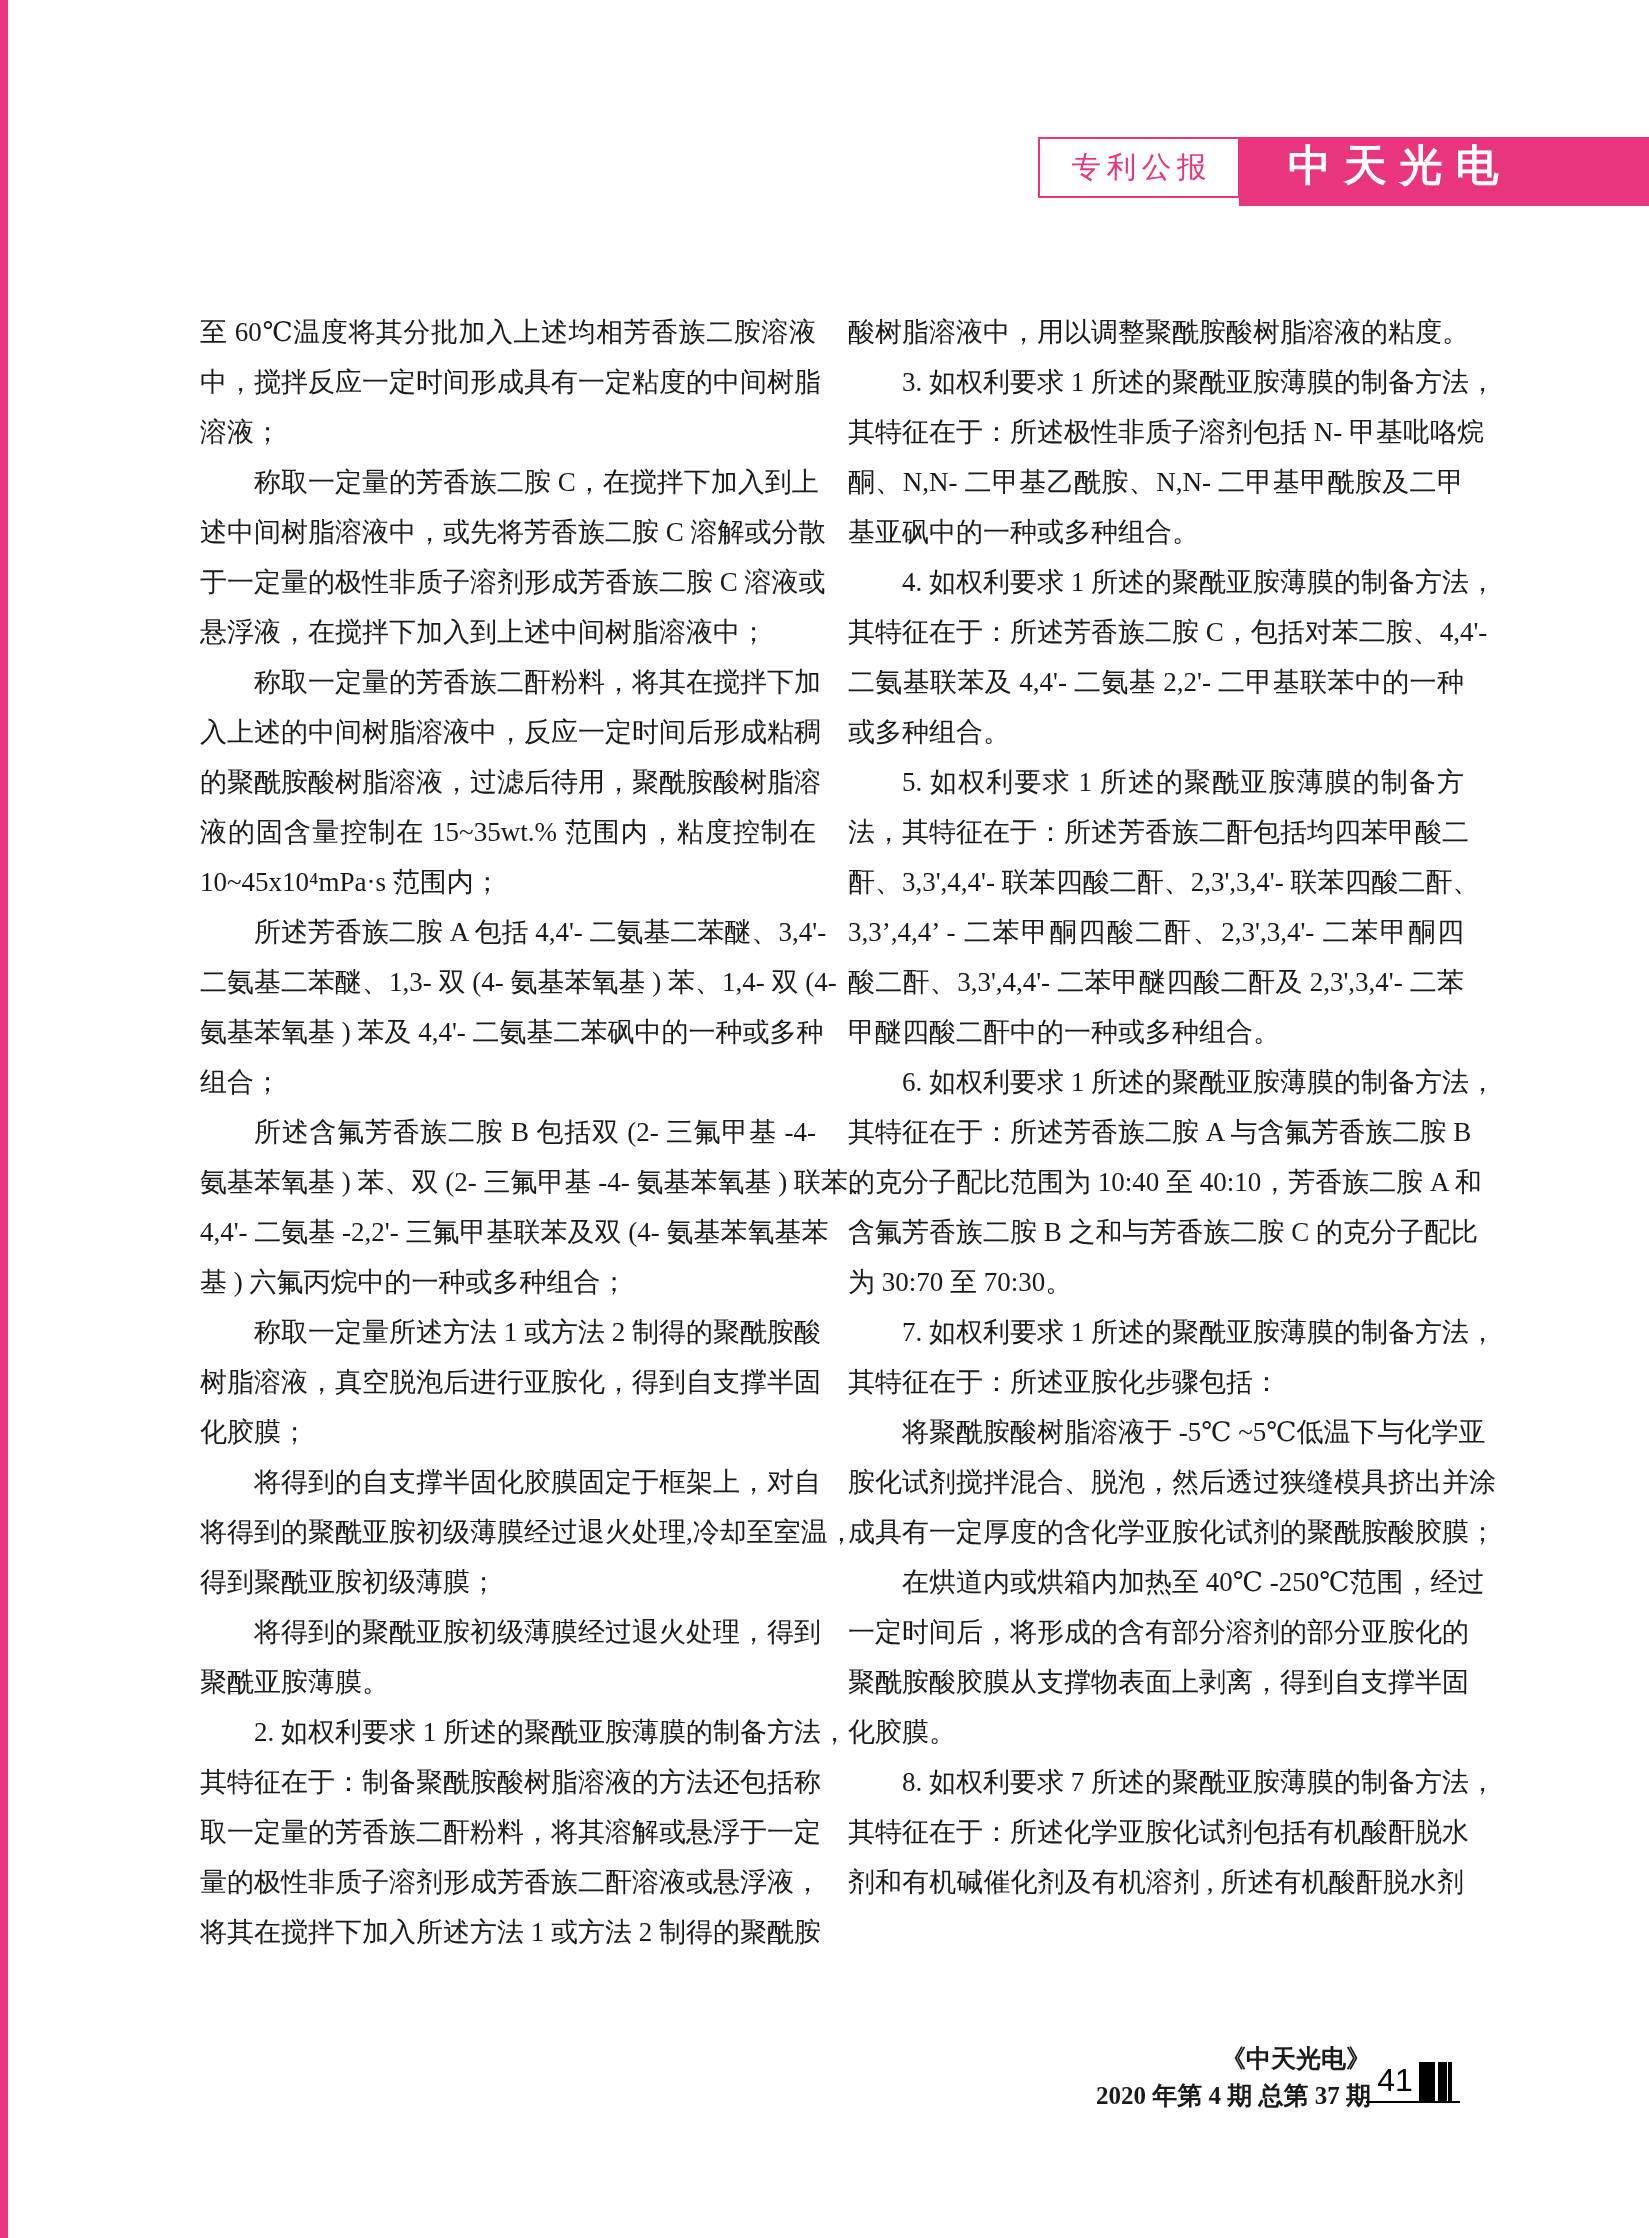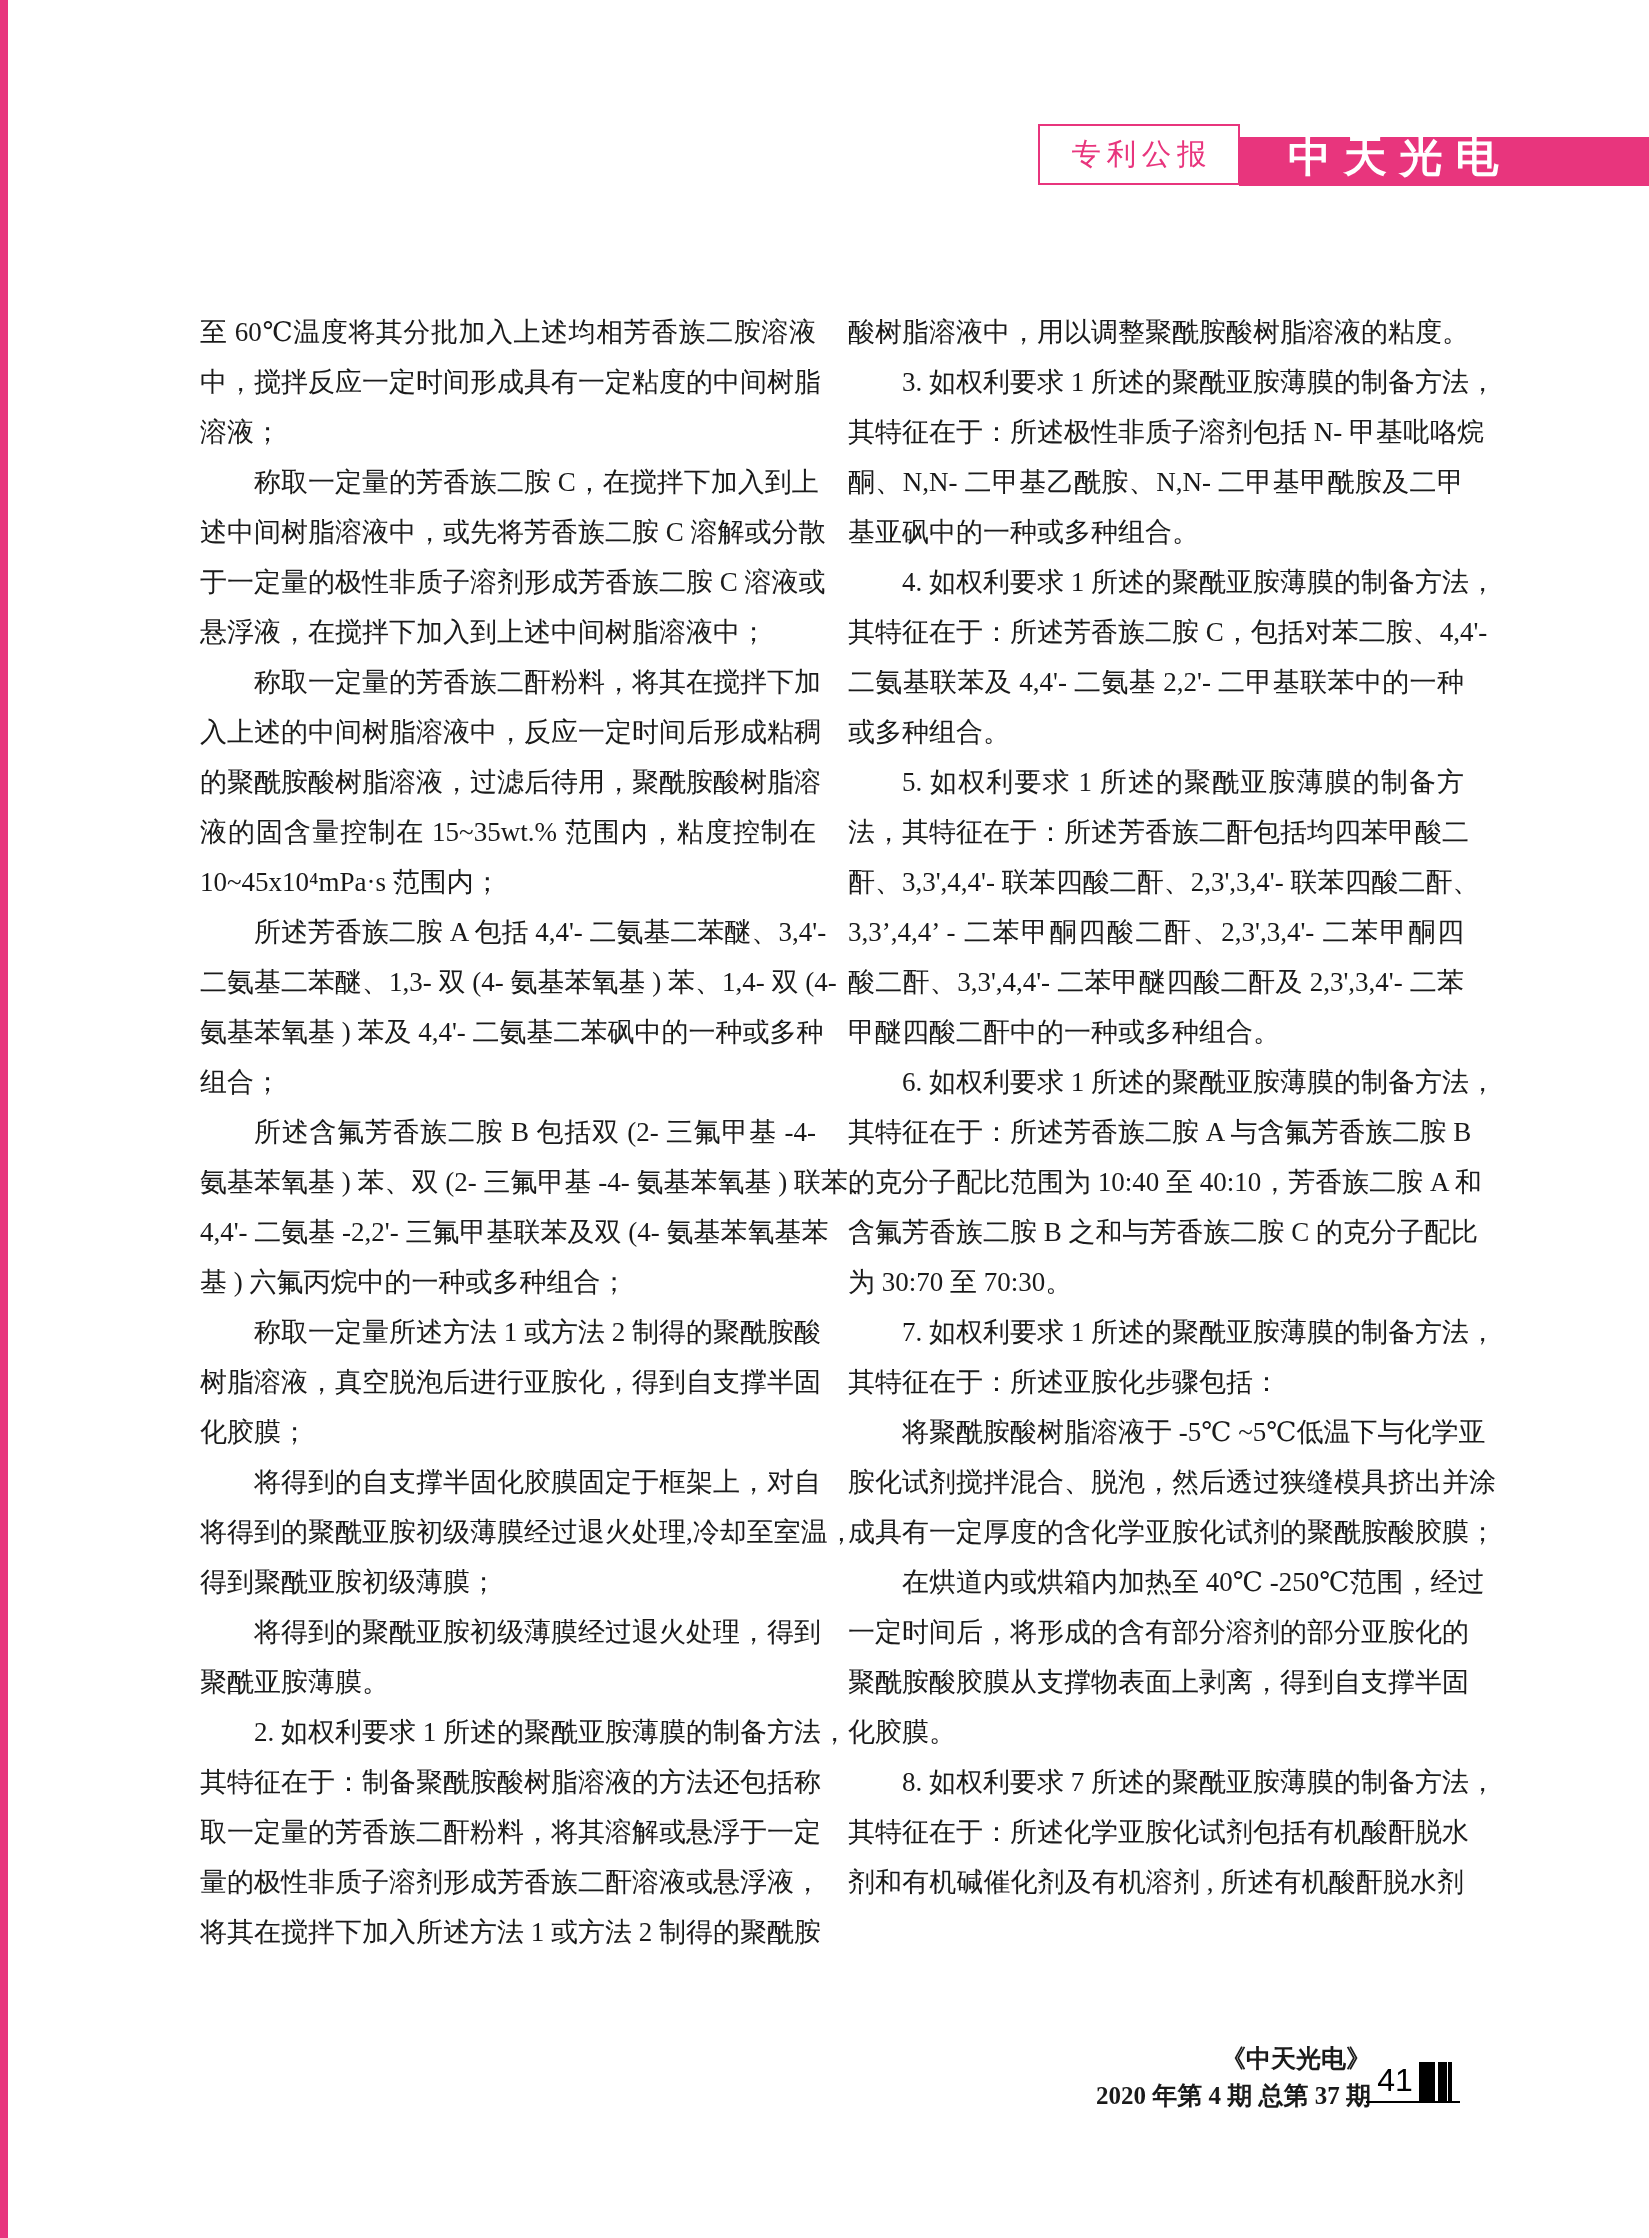--- a/index.html
+++ b/index.html
@@ -7,32 +7,32 @@
     position:relative; width:1650px; height:2239px; background:#ffffff;
     font-family:"Liberation Serif","DejaVu Serif",serif; color:#1a1a1a;
     overflow:hidden; margin:0 auto;
   }
   .accent-stripe {
     position:absolute; left:0; top:0; width:8px; height:2239px;
     background:var(--accent,#e8357d);
   }
   
   .tag-box {
-    position:absolute; left:1038px; top:124px; width:202px; height:61px;
+    position:absolute; left:1038px; top:137px; width:202px; height:61px;
     background:#fff; border:2.4px solid var(--accent,#e8357d); box-sizing:border-box;
     display:flex; align-items:center; justify-content:center;
   }
   .tag-label {
     font-family:"Liberation Sans","DejaVu Sans",sans-serif;
     font-size:29.5px; letter-spacing:5.6px; color:var(--accent,#e8357d);
     padding-left:5.6px; white-space:nowrap;
   }
   .brand-banner {
-    position:absolute; left:1239px; top:137px; width:410px; height:49px;
-    background:var(--accent,#e8357d); display:flex; align-items:flex-end;
+    position:absolute; left:1239px; top:137px; width:410px; height:69px;
+    background:var(--accent,#e8357d); display:flex; align-items:flex-start;
   }
   .brand-logo {
     color:#ffffff; font-size:43px; font-weight:bold; letter-spacing:12.8px;
     padding-left:49px; white-space:nowrap;
     font-family:"Liberation Serif","DejaVu Serif",serif;
   }
   
   .col {
     position:absolute; top:307px; width:616px;
     font-size:27px; line-height:50px;

